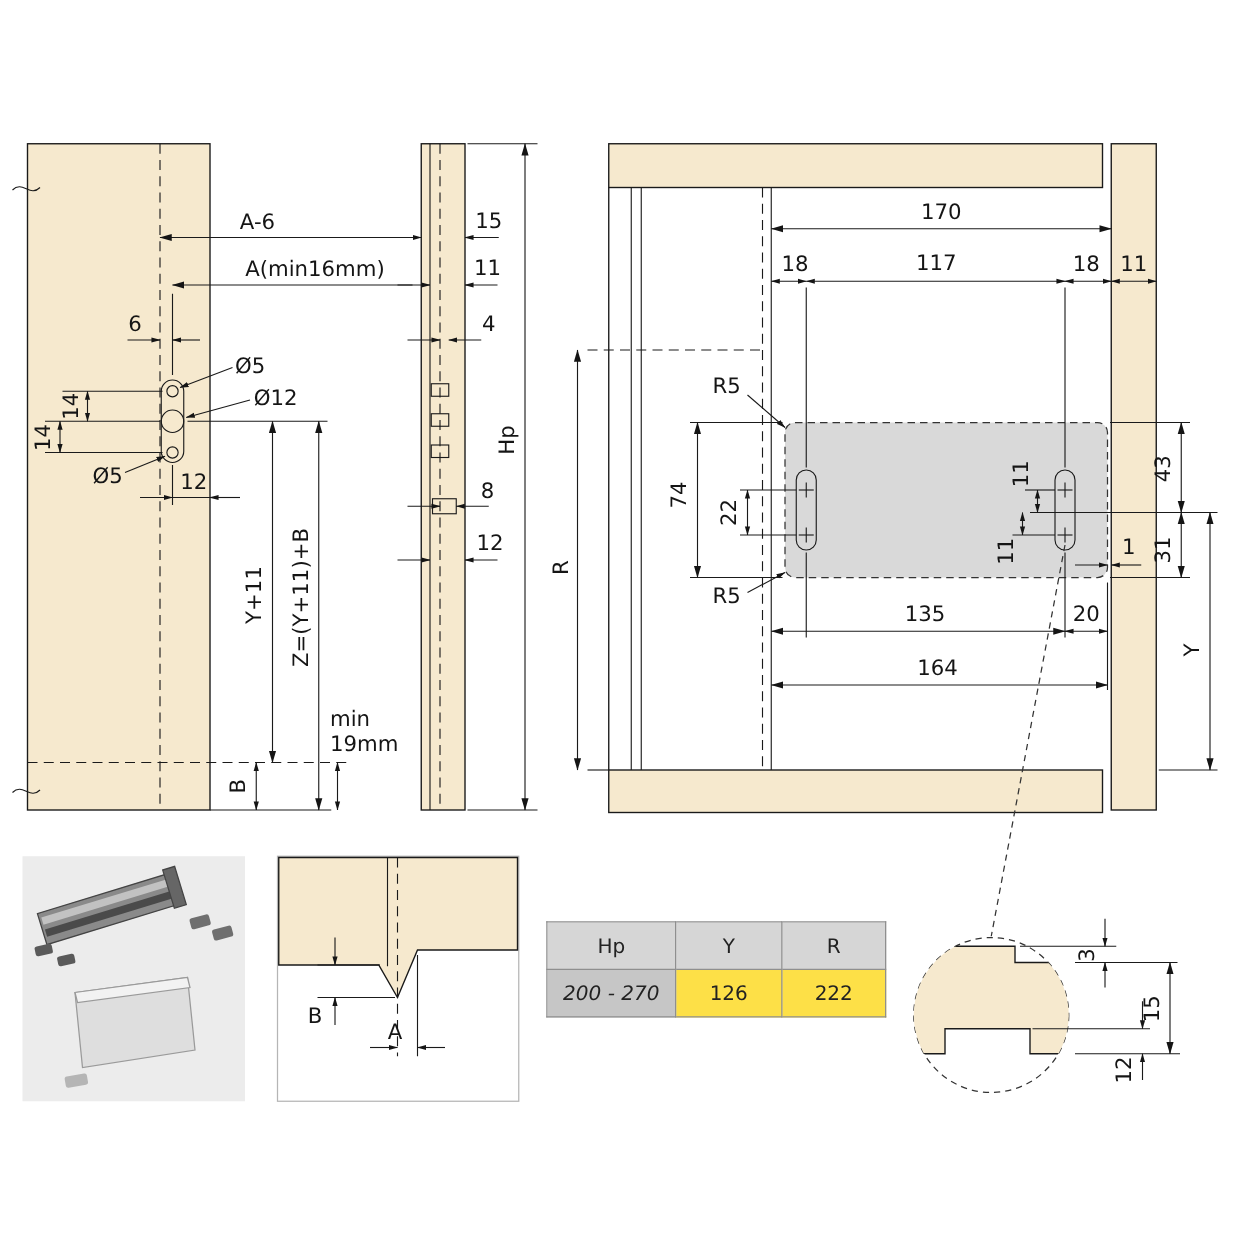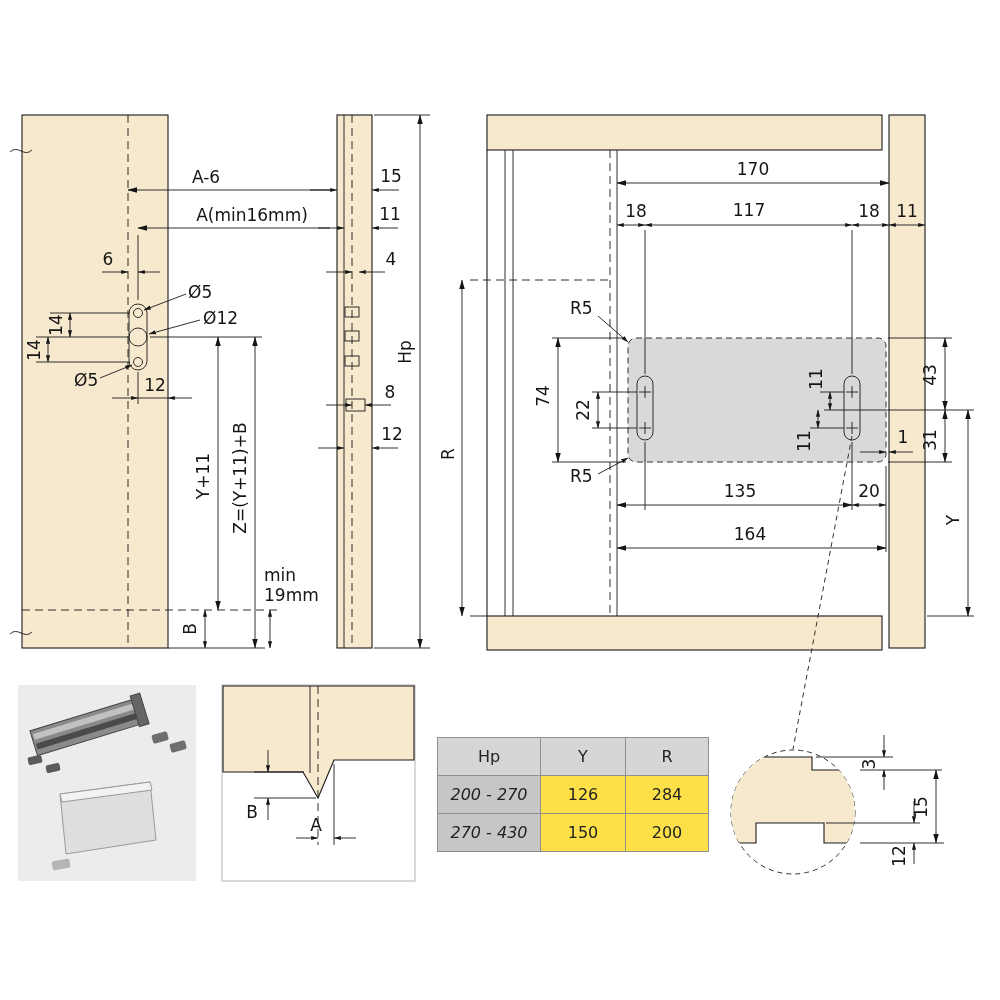--- a/index.html
+++ b/index.html
@@ -346,23 +346,18 @@
 <table id="spec-table">
   <tbody>
         <tr>
     <td class="th">Hp</td>
     <td class="th">Y</td>
     <td class="th">R</td>
   </tr>
   <tr>
     <td class="rowhead">200 - 270</td>
     <td class="val">126</td>
-    <td class="val">284</td>
-  </tr>
-  <tr>
-    <td class="rowhead">270 - 430</td>
-    <td class="val">150</td>
-    <td class="val">200</td>
+    <td class="val">222</td>
   </tr>
 </tbody>
     </table>
 
 </div>
 
 </body></html>

